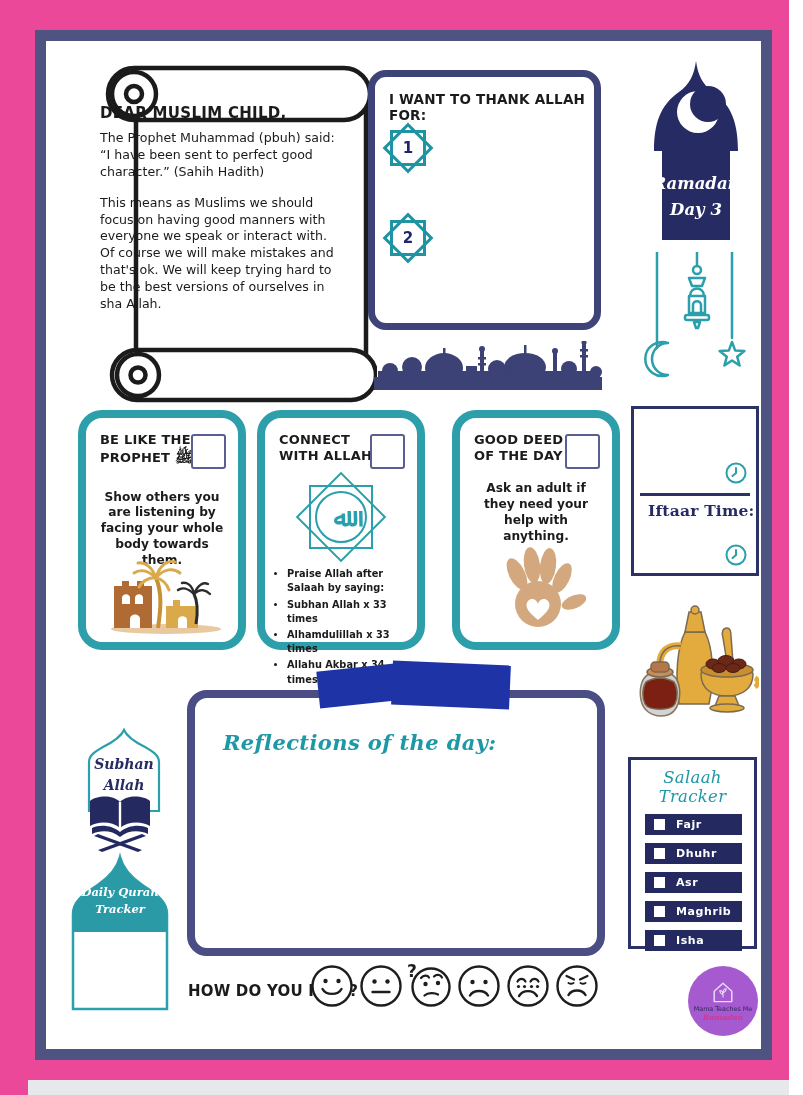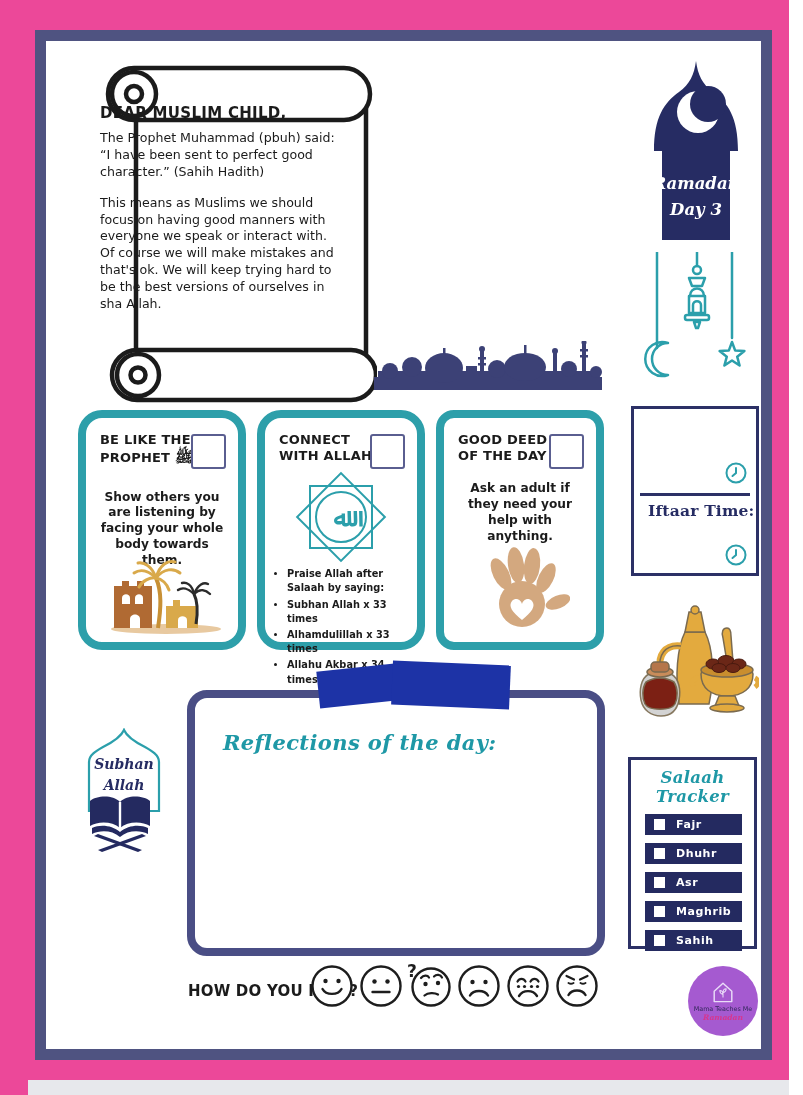--- a/index.html
+++ b/index.html
@@ -46,21 +46,21 @@
   
   .dome-text{position:absolute;left:0;top:116px;width:100px;text-align:center;color:#fff;
              font-family:"DejaVu Serif",serif;font-style:italic;font-weight:700;font-size:16.5px;line-height:1.55;}
   .times-box{border:3px solid #2c3166;background:#fff;box-sizing:border-box;}
   .time-label{position:absolute;left:9px;font-family:"DejaVu Serif",serif;font-weight:800;
               font-size:15.5px;color:#262c63;letter-spacing:.2px;}
   .time-divider{position:absolute;left:6px;right:6px;height:0;border-top:3px solid #2c3166;}
   .clock{position:absolute;}
 
   .tracker-box{border:3px solid #2c3166;background:#fff;box-sizing:border-box;}
-  .tracker-title{font-family:"DejaVu Serif",serif;font-style:italic;font-weight:700;font-size:16.5px;
+  .tracker-title{font-family:"DejaVu Serif",serif;font-style:italic;font-weight:400;font-size:16.5px;
                  color:#1e98a6;text-align:center;margin-top:8px;letter-spacing:.3px;}
   .prayer-row{position:relative;margin:8px 12px 0 14px;height:21px;background:#242a60;
               display:flex;align-items:center;}
   .prayer-row .pbox{width:11px;height:11px;background:#fff;margin-left:9px;}
   .prayer-row .plabel{color:#fff;font-weight:800;font-size:11px;margin-left:11px;letter-spacing:.6px;}
 
   
   .arch-text{position:absolute;left:0;top:26px;width:76px;text-align:center;color:#262c63;
              font-family:"DejaVu Serif",serif;font-style:italic;font-weight:800;font-size:14px;line-height:1.5;}
   .dqt-text{position:absolute;left:0;top:32px;width:100px;text-align:center;color:#fff;
@@ -103,20 +103,35 @@
         <circle cx="76" cy="321" r="7.5"></circle>
       </g>
     </svg>
     <div class="scroll-text">
       <div class="scroll-title">DEAR MUSLIM CHILD,</div>
       <p>The Prophet Muhammad (pbuh) said: “I have been sent to perfect good character.” (Sahih Hadith)</p>
       <p>This means as Muslims we should focus on having good manners with everyone we speak or interact with. Of course we will make mistakes and that's ok. We will keep trying hard to be the best versions of ourselves in sha Allah.</p>
     </div>
   </div>
 
+  <div class="abs thank-box" style="left:368px;top:70px;width:233px;height:260px;">
+    <div class="thank-title">I WANT TO THANK ALLAH FOR:</div>
+    <div class="star8" style="left:10px;top:48px;">
+      <i></i>
+        <i class="r"></i>
+        <span>1</span>
+    </div>
+    <div class="write-zone" style="left:62px;top:52px;width:150px;height:40px;"></div>
+    <div class="star8" style="left:10px;top:138px;">
+      <i></i>
+        <i class="r"></i>
+        <span>2</span>
+    </div>
+    <div class="write-zone" style="left:62px;top:142px;width:150px;height:40px;"></div>
+  </div>
 
   <svg class="abs" style="left:374px;top:341px;" width="228" height="50" viewBox="0 0 228 50">
     <g fill="#3c4176">
       <rect x="0" y="36" width="228" height="13"></rect>
         <rect x="4" y="30" width="220" height="8"></rect>
       <circle cx="16" cy="30" r="8"></circle>
         <circle cx="38" cy="26" r="10"></circle>
       <ellipse cx="70" cy="27" rx="19" ry="15"></ellipse>
         <rect x="69" y="7" width="2.5" height="8"></rect>
       <rect x="92" y="25" width="11" height="12"></rect>
@@ -208,21 +223,21 @@
       <span>ﷲ</span>
     </div>
     <ul class="card-bullets">
       <li>Praise Allah after Salaah by saying:</li>
       <li>Subhan Allah x 33 times</li>
       <li>Alhamdulillah x 33 times</li>
       <li>Allahu Akbar x 34 times</li>
     </ul>
   </div>
 
-  <div class="activity-card" style="left:436px;border-radius:18px;">
+  <div class="activity-card" style="left:452px;">
     <div class="card-title">GOOD DEED OF THE DAY</div>
     <div class="card-check"></div>
     <div class="card-body" style="margin-top:18px;">Ask an adult if they need your help with anything.</div>
     <svg style="position:absolute;left:30px;bottom:6px;" width="96" height="96" viewBox="0 0 96 96">
       <g fill="#d3a87f">
         <ellipse cx="27" cy="34" rx="8" ry="17" transform="rotate(-26 27 34)"></ellipse>
         <ellipse cx="42" cy="25" rx="8" ry="18" transform="rotate(-8 42 25)"></ellipse>
         <ellipse cx="58" cy="26" rx="8" ry="18" transform="rotate(7 58 26)"></ellipse>
         <ellipse cx="72" cy="38" rx="7.5" ry="16" transform="rotate(26 72 38)"></ellipse>
         <ellipse cx="84" cy="62" rx="6.5" ry="13" transform="rotate(68 84 62)"></ellipse>
@@ -288,21 +303,21 @@
     <div class="prayer-row">
       <span class="pbox"></span>
       <span class="plabel">Asr</span>
     </div>
     <div class="prayer-row">
       <span class="pbox"></span>
       <span class="plabel">Maghrib</span>
     </div>
     <div class="prayer-row">
       <span class="pbox"></span>
-      <span class="plabel">Sahih</span>
+      <span class="plabel">Isha</span>
     </div>
   </div>
 
   <div class="abs" style="left:86px;top:728px;width:76px;height:86px;">
     <svg width="76" height="86" viewBox="0 0 76 86">
       <path d="M3 83 V34 C3 27 10 23 17 19 C27 14 35 9 38 2 C41 9 49 14 59 19 C66 23 73 27 73 34 V83 Z" fill="#ffffff" stroke="#2b9fab" stroke-width="2.2"></path>
     </svg>
     <div class="arch-text">
       <div>Subhan</div>
       <div>Allah</div>
@@ -312,20 +327,31 @@
   <svg class="abs" style="left:84px;top:792px;" width="72" height="62" viewBox="0 0 72 62">
     <g fill="#242a60">
       <path d="M36 10 C28 2 12 4 6 9 L6 34 C14 29 28 29 36 36 C44 29 58 29 66 34 L66 9 C60 4 44 2 36 10 Z"></path>
       <path d="M8 36 C16 32 28 33 36 40 C44 33 56 32 64 36 L64 42 C56 38 44 38 36 45 C28 38 16 38 8 42 Z"></path>
       <path d="M14 42 L58 58 L54 60 L10 44 Z"></path>
       <path d="M58 42 L14 58 L18 60 L62 44 Z"></path>
     </g>
     <path d="M36 10 V36" stroke="#ffffff" stroke-width="2.4"></path>
   </svg>
 
+  <div class="abs" style="left:70px;top:852px;width:100px;height:160px;">
+    <svg width="100" height="160" viewBox="0 0 100 160">
+      <path d="M3 157 V62 C3 47 18 40 29 32 C39 25 47 16 50 5 C53 16 61 25 71 32 C82 40 97 47 97 62 V157 Z" fill="#ffffff" stroke="#2b9fab" stroke-width="2.5"></path>
+      <path d="M3 80 V62 C3 47 18 40 29 32 C39 25 47 16 50 5 C53 16 61 25 71 32 C82 40 97 47 97 62 V80 Z" fill="#2a9aa6"></path>
+    </svg>
+    <div class="dqt-text">
+      <div>Daily Quran</div>
+      <div>Tracker</div>
+    </div>
+    <div class="write-zone" style="left:6px;top:84px;width:88px;height:70px;"></div>
+  </div>
 
   <div class="abs reflections-box" style="left:187px;top:690px;width:418px;height:266px;">
     <div class="reflections-title">Reflections of the day:</div>
     <div class="write-zone" style="left:16px;top:70px;width:378px;height:170px;"></div>
   </div>
   <div class="tape" style="left:318px;top:667px;width:88px;height:37px;transform:rotate(-6deg);"></div>
   <div class="tape" style="left:392px;top:663px;width:118px;height:44px;transform:rotate(2.5deg);"></div>
 
   <div class="mood-label">HOW DO YOU FEEL?</div>
   <div class="mood-row">

